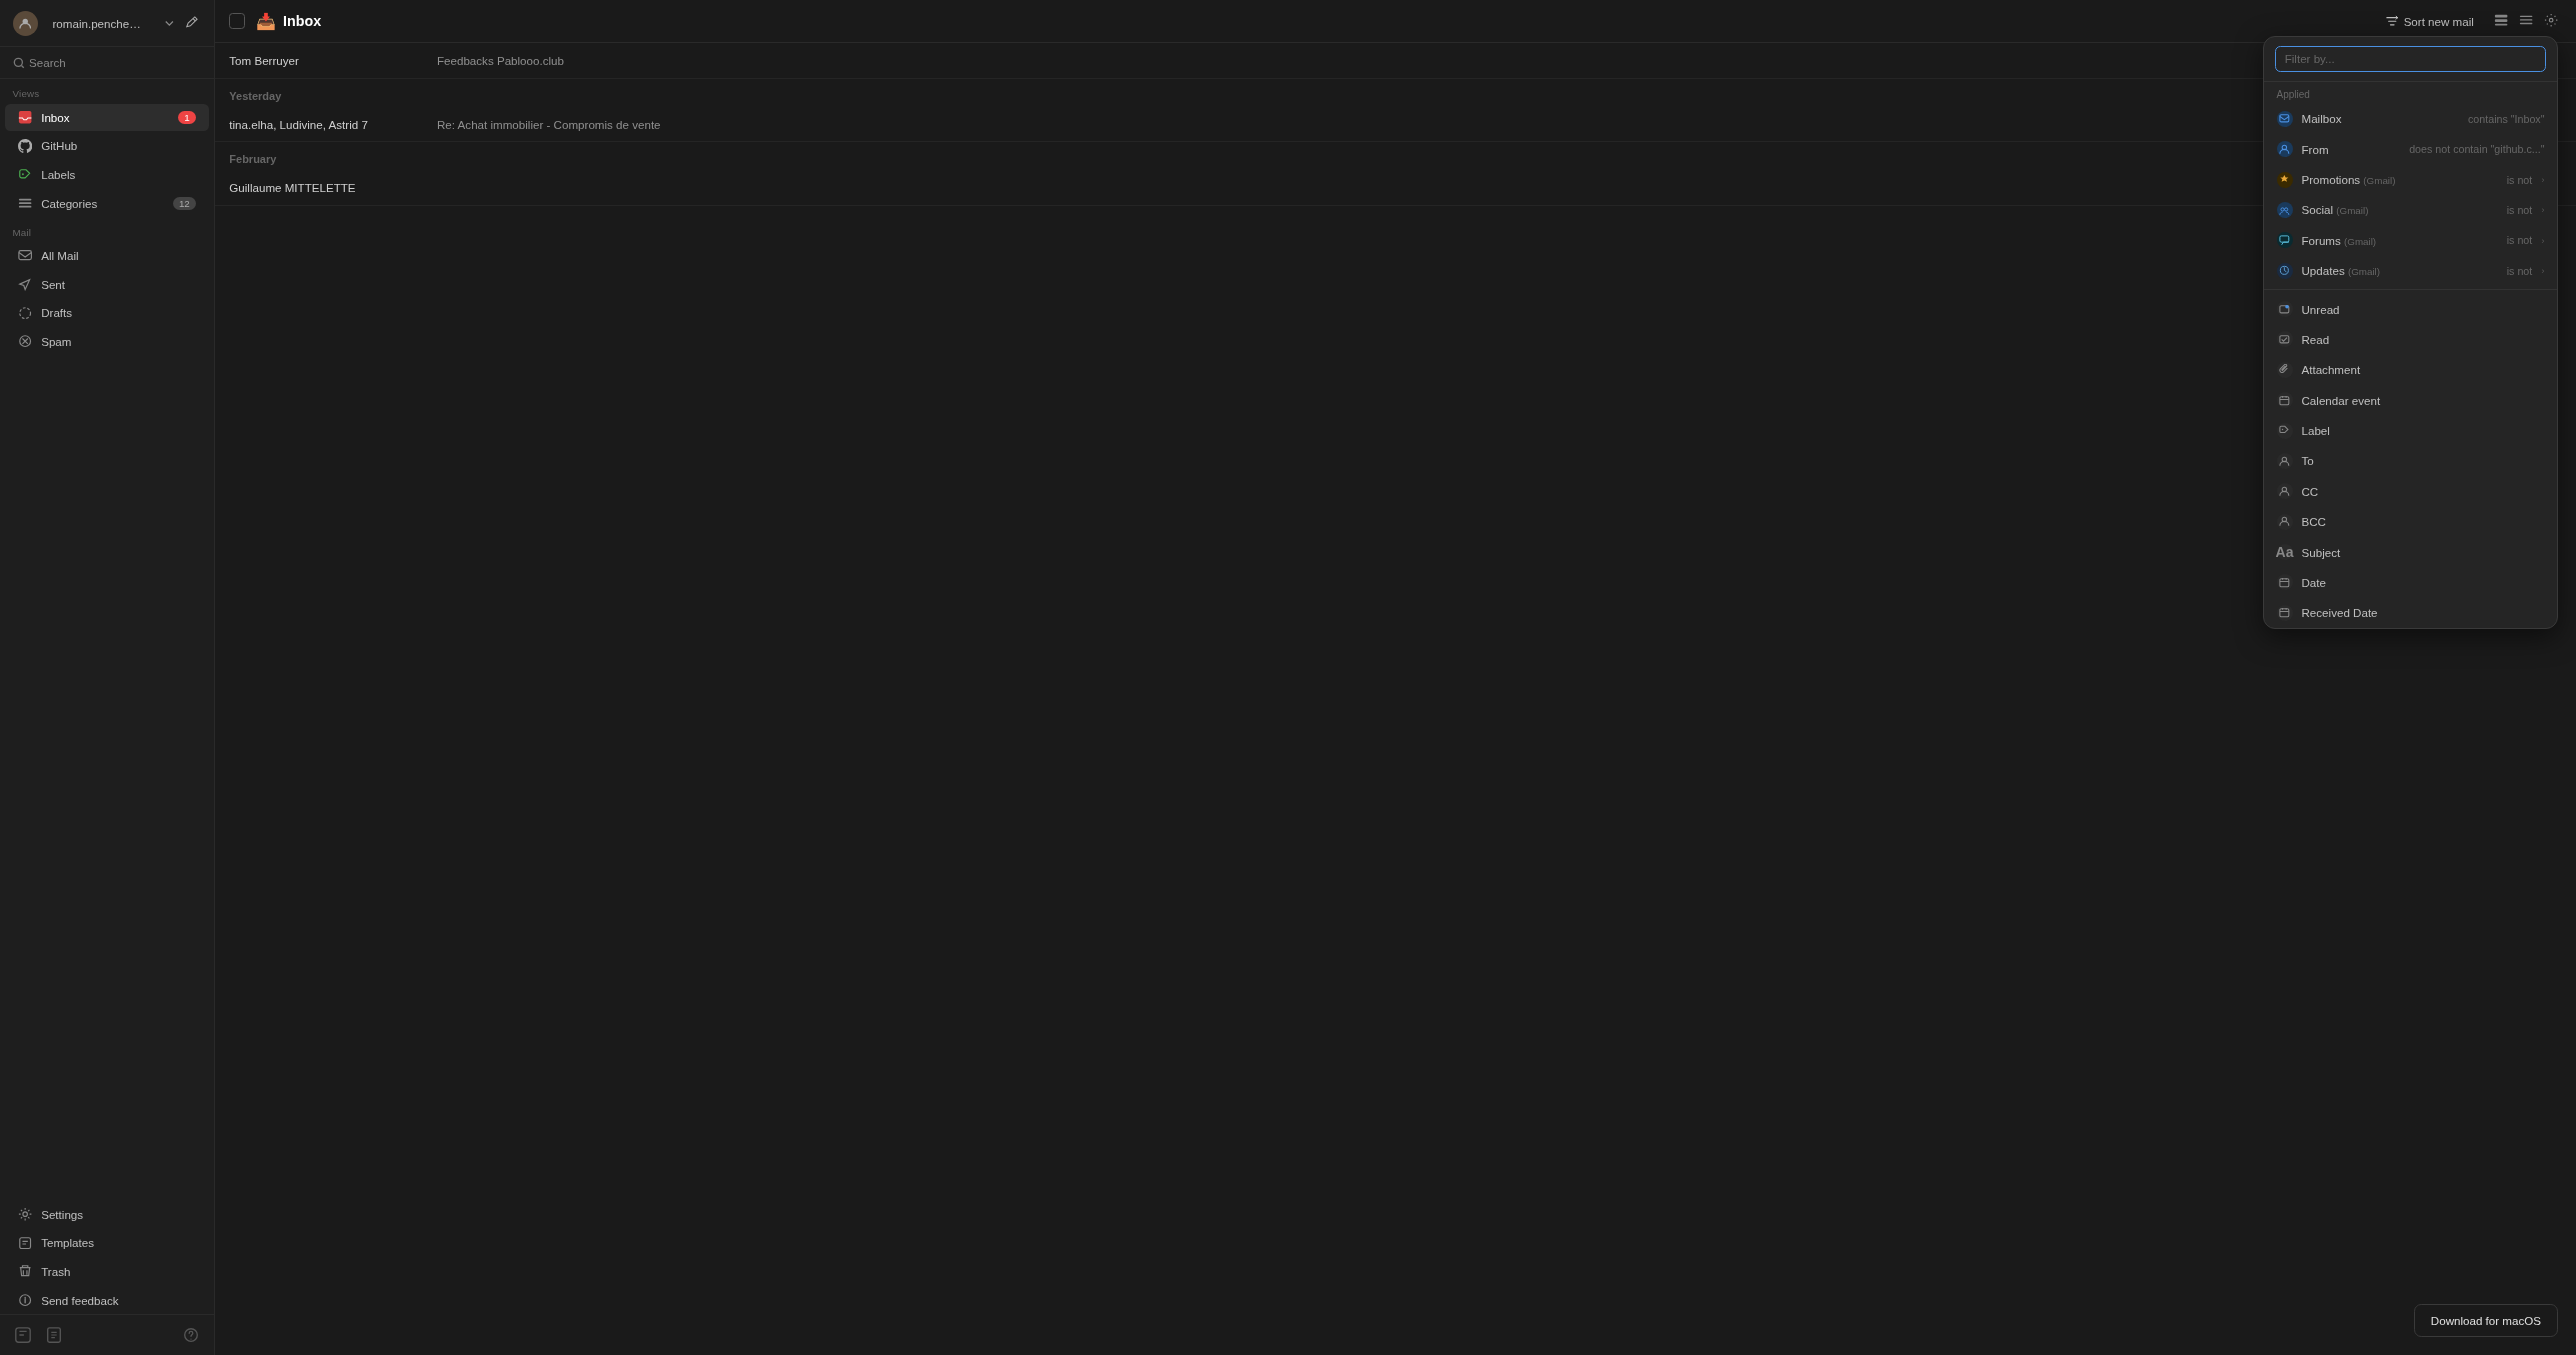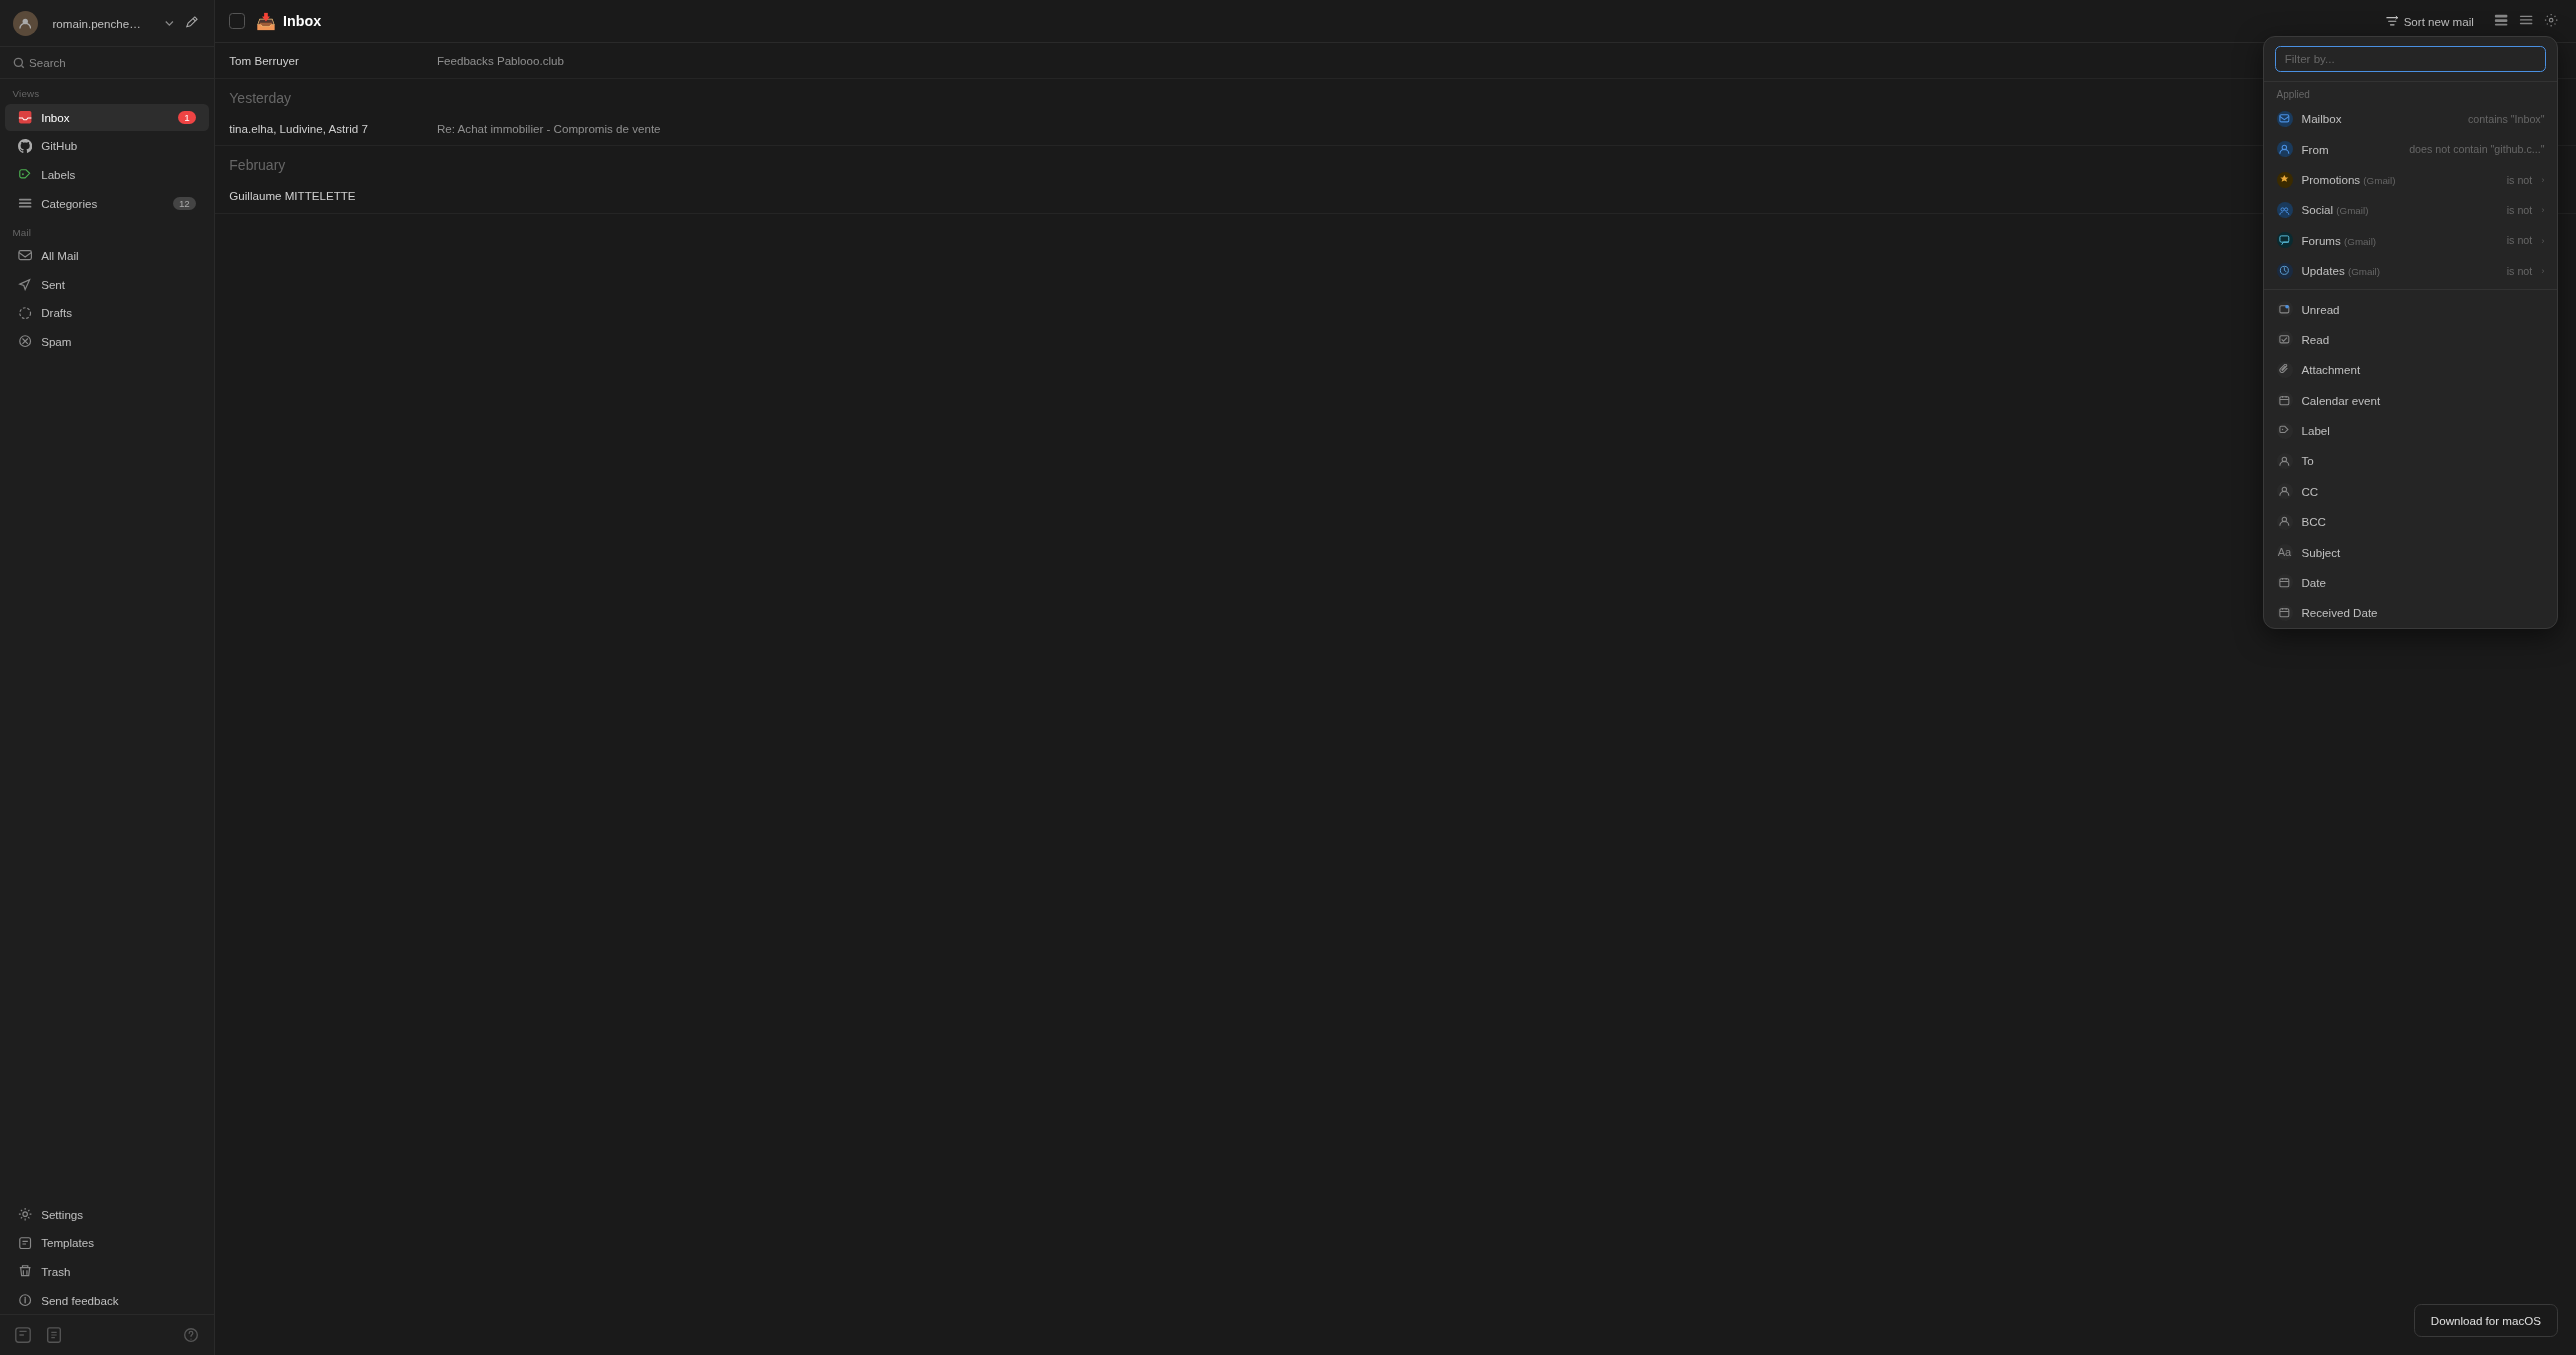--- a/index.html
+++ b/index.html
@@ -224,23 +224,24 @@
       padding: 3.6px;
     }
 
     
     .email-list {
       flex: 1;
       overflow-y: auto;
     }
 
     .date-group-label {
-      font-size: 14px;
+      font-size: 11px;
       color: #666;
       padding: 10.7px 14.3px 5.4px 14.3px;
+      font-weight: bold;
     }
 
     .email-row {
       display: flex;
       align-items: center;
       padding: 10.7px 14.3px;
       border-bottom: 0.9px solid #252525;
       cursor: pointer;
       gap: 10.7px;
     }
@@ -761,21 +762,21 @@
       <svg width="10.7" height="10.7" viewBox="0 0 12 12" fill="none">
         <circle cx="6" cy="4" r="2.5" stroke="#888" stroke-width="1.2"></circle>
         <path d="M1 11c0-2.8 2.2-5 5-5s5 2.2 5 5" stroke="#888" stroke-width="1.2" fill="none"></path>
       </svg>
     </div>
     <span class="filter-label">BCC</span>
   </div>
 
   <div class="filter-item">
     <div class="filter-icon" style="background:#2a2a2a;">
-      <span style="color:#888;font-size:11px;font-weight:400;">Aa</span>
+      <span style="color:#888;font-size:14px;font-weight:700;">Aa</span>
     </div>
     <span class="filter-label">Subject</span>
   </div>
 
   <div class="filter-item">
     <div class="filter-icon" style="background:#2a2a2a;">
       <svg width="10.7" height="10.7" viewBox="0 0 12 12" fill="none">
         <rect x="1" y="2" width="10" height="9" rx="1.5" stroke="#888" stroke-width="1.2"></rect>
         <path d="M1 5h10M4 1v2M8 1v2" stroke="#888" stroke-width="1.2"></path>
       </svg>

